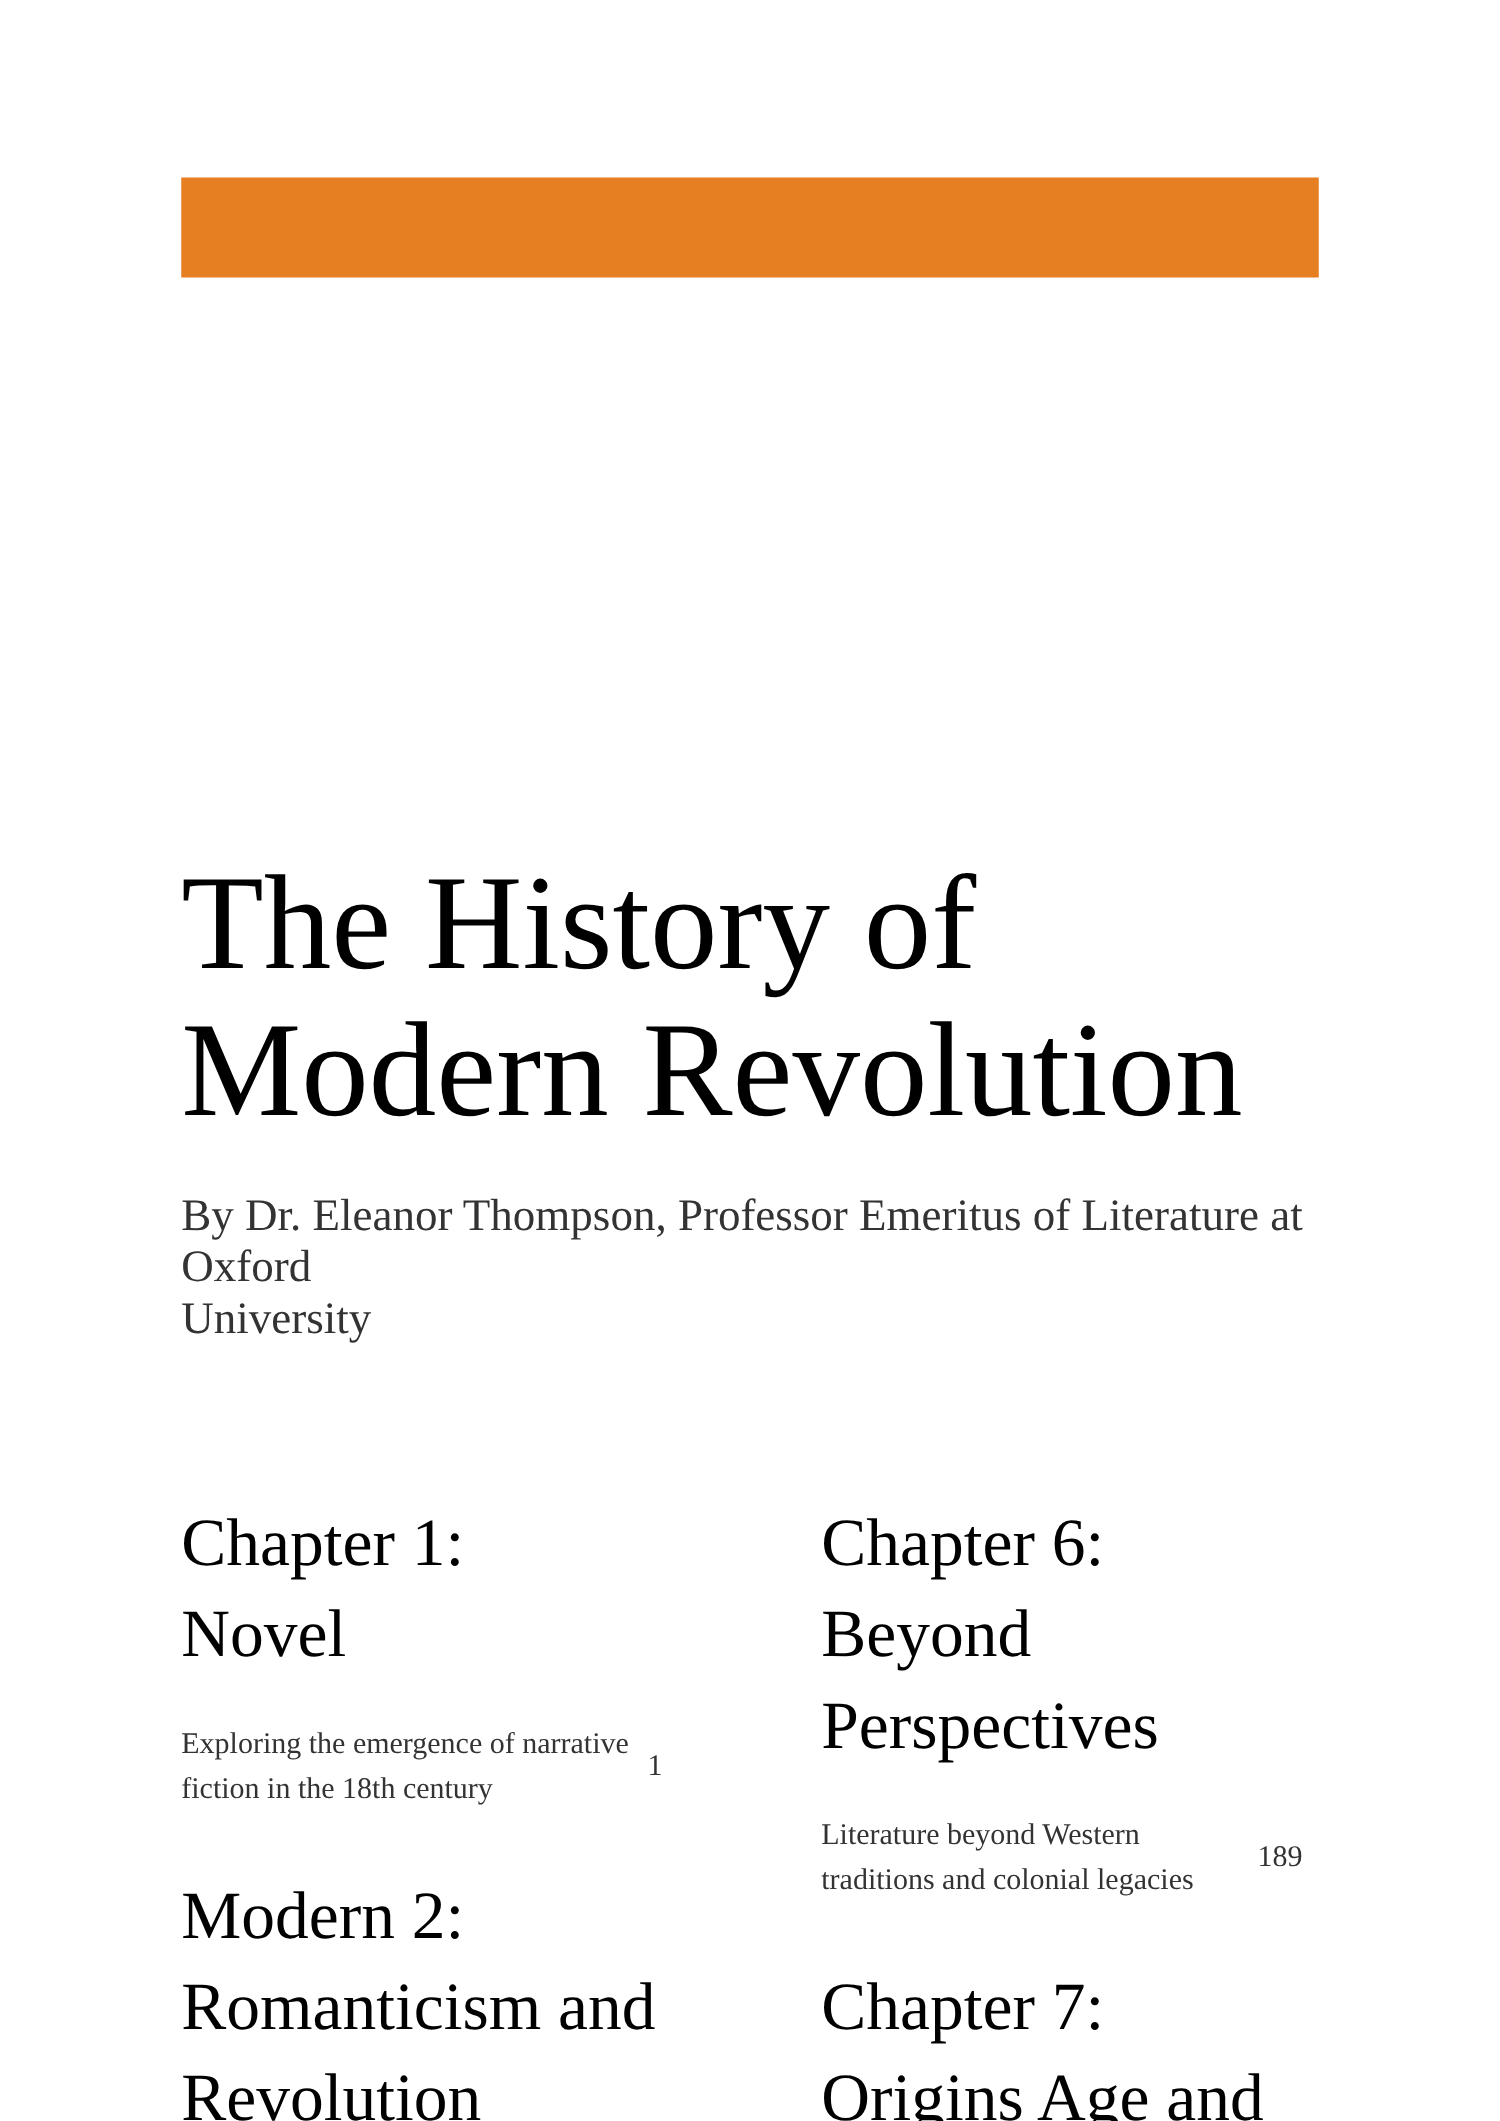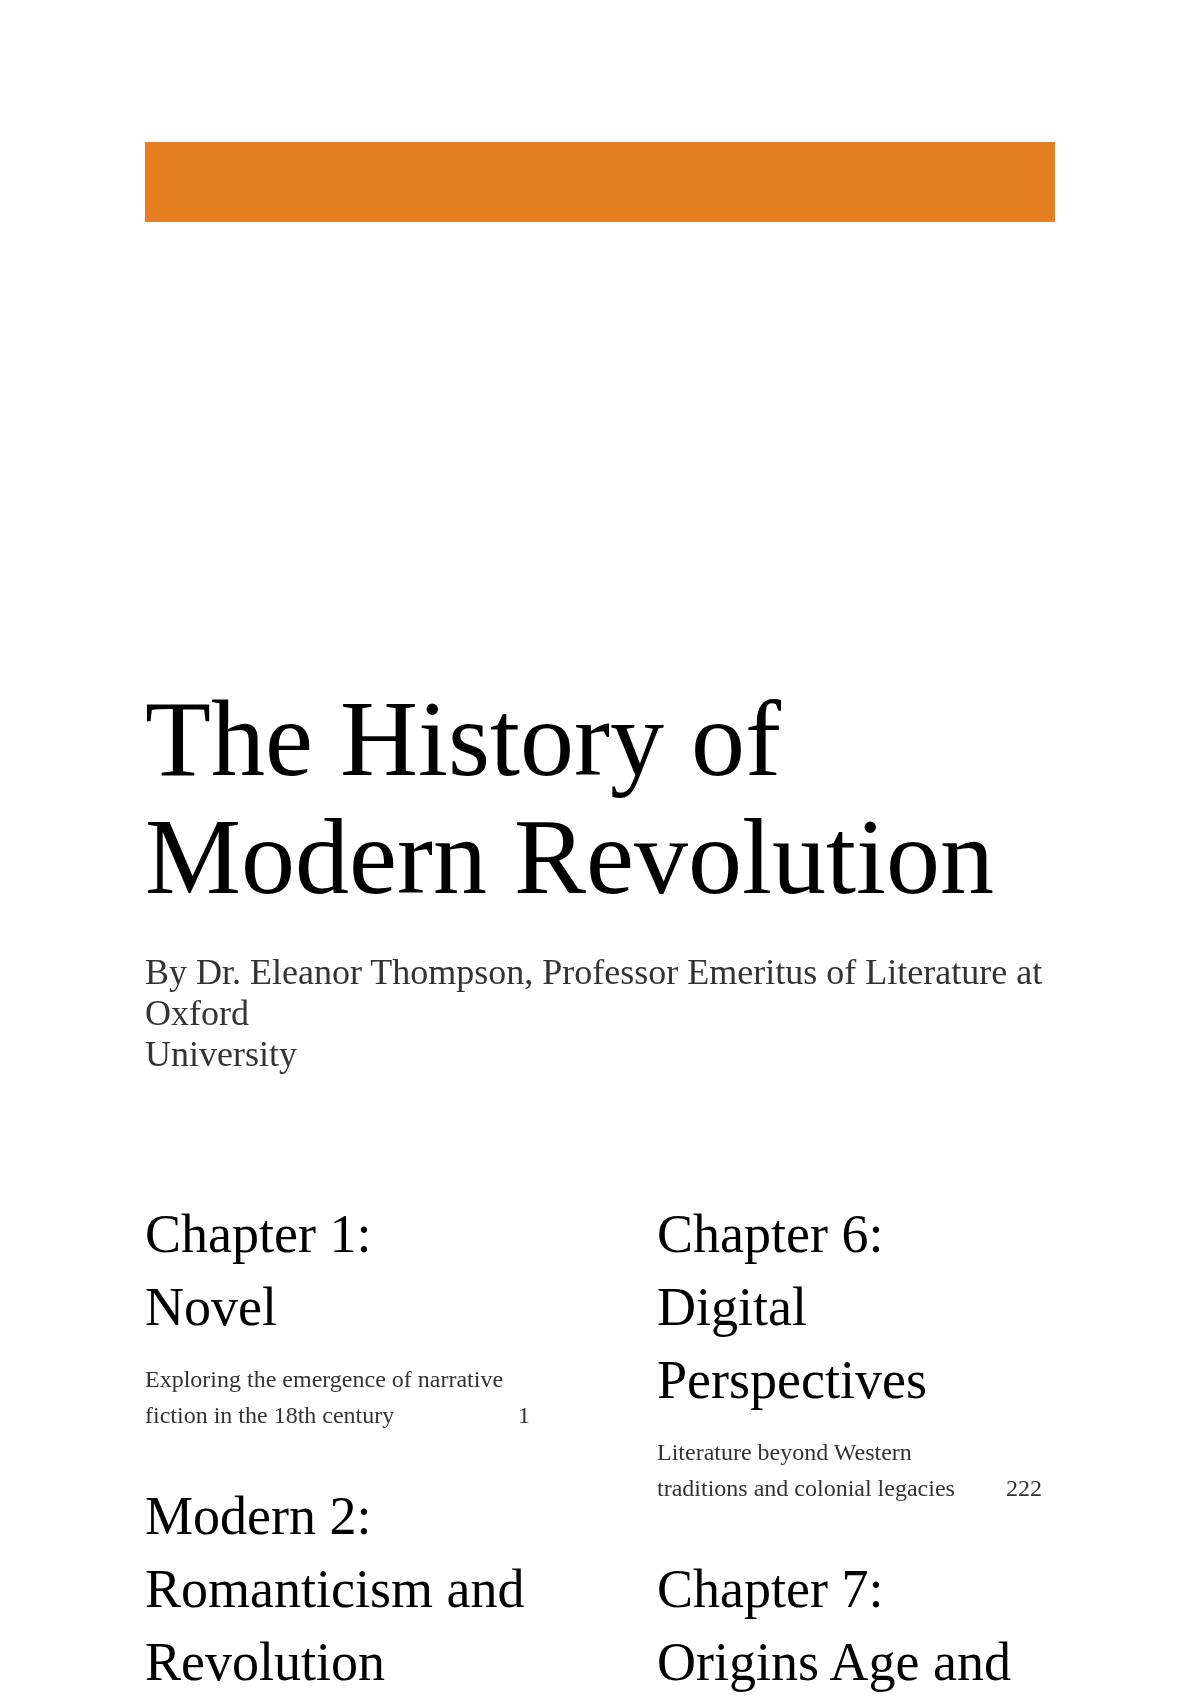--- a/index.html
+++ b/index.html
@@ -45,23 +45,23 @@
   .chap-heading {
     margin: 0;
     font-size: 54px;
     line-height: 73px;
     font-weight: 400;
     color: #000000;
   }
   .chap-heading.second { margin-top: 47px; }
 
   .desc-row {
-    margin-top: 17px;
+    margin-top: 33px;
     display: flex;
-    align-items: flex-end;
+    align-items: center;
     justify-content: space-between;
   }
   .desc {
     margin: 0;
     font-size: 24px;
     line-height: 36px;
     color: #333333;
   }
   .pagenum {
     font-size: 24px;
@@ -110,30 +110,30 @@
         <span class="line">Romanticism and</span>
         <span class="line">Revolution</span>
       </h2>
 
     </div>
 
     <div class="toc-col">
 
       <h2 class="chap-heading">
         <span class="line">Chapter 6:</span>
-        <span class="line">Digital</span>
+        <span class="line">Beyond</span>
         <span class="line">Perspectives</span>
       </h2>
 
       <div class="desc-row">
         <p class="desc">
           <span class="line">Literature beyond Western</span>
           <span class="line">traditions and colonial legacies</span>
         </p>
-        <span class="pagenum">222</span>
+        <span class="pagenum">189</span>
       </div>
 
       <h2 class="chap-heading second">
         <span class="line">Chapter 7:</span>
         <span class="line">Origins Age and</span>
         <span class="line">Beyond</span>
       </h2>
 
     </div>
 

